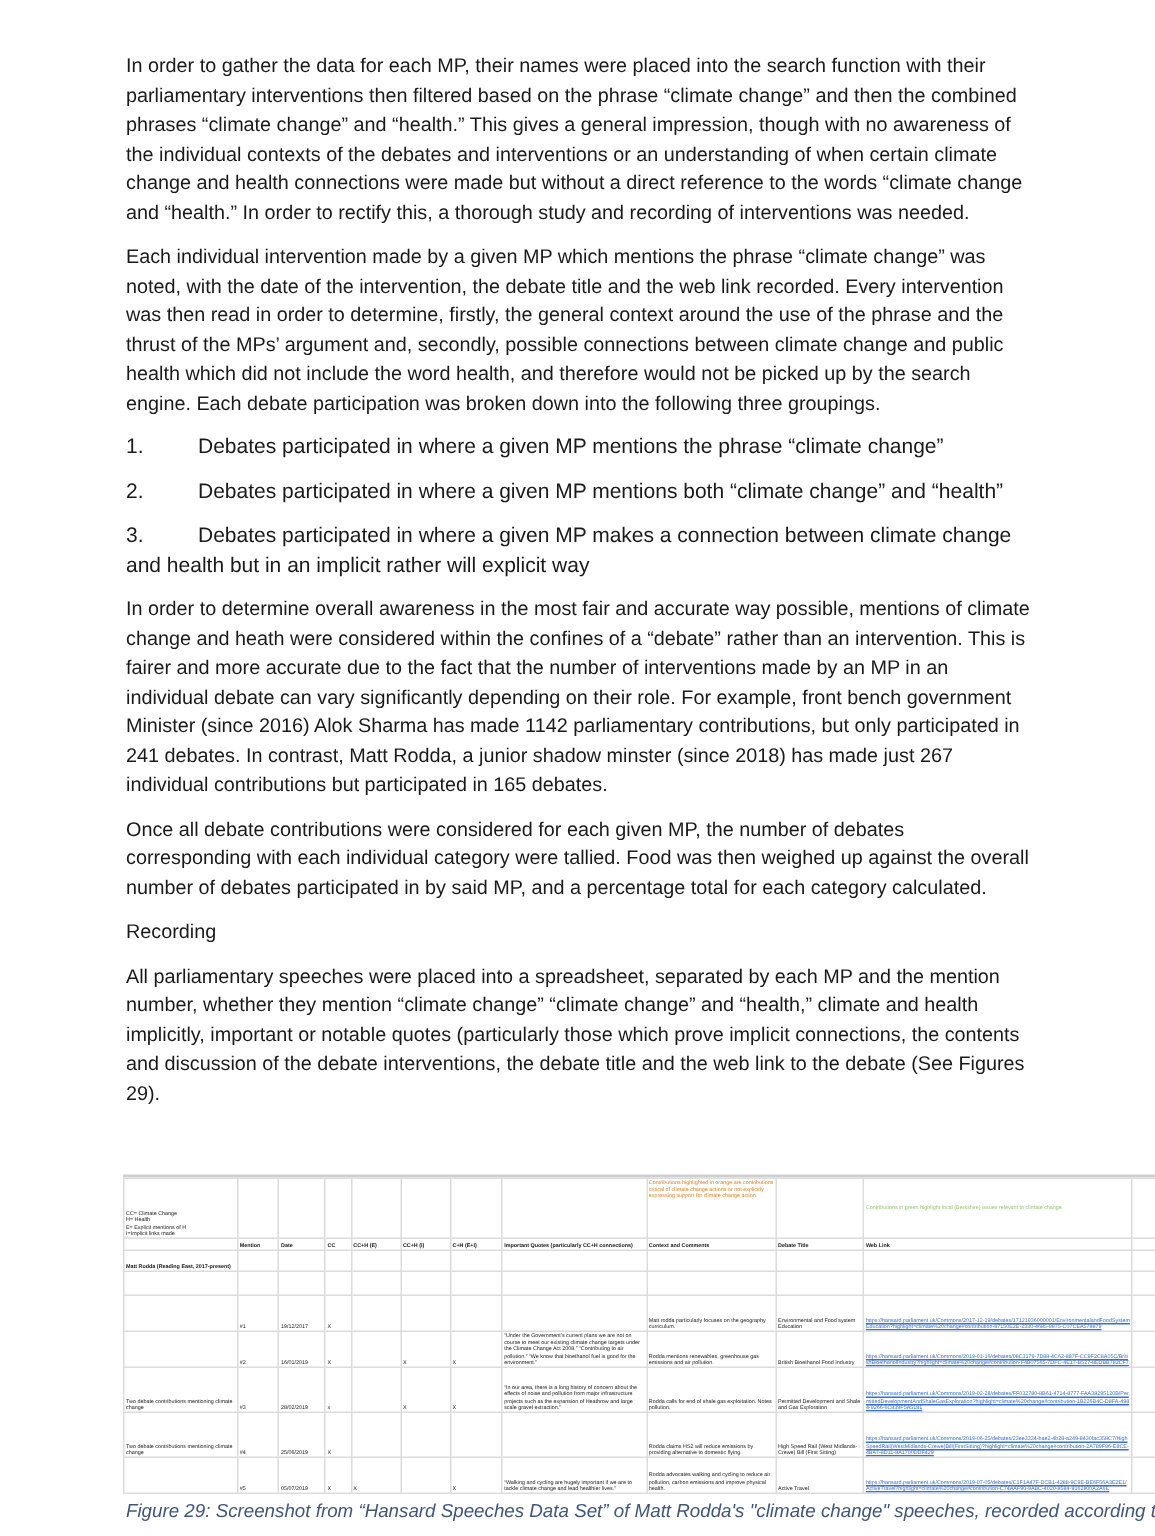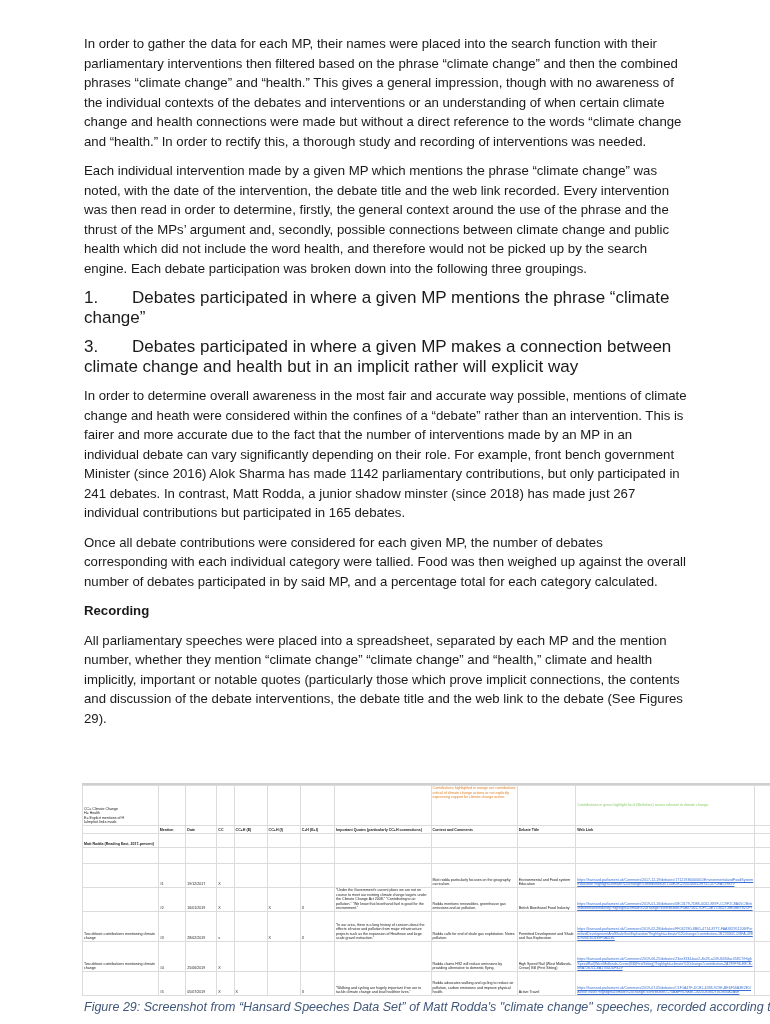--- a/index.html
+++ b/index.html
@@ -1,38 +1,39 @@
 <!DOCTYPE html>
 <html><head>
 <meta charset="utf-8">
 <style>
   html, body { margin: 0; padding: 0; background: #ffffff; }
   body { width: 770px; height: 1024px; overflow: hidden; position: relative; font-family: "Liberation Sans", sans-serif; color: #1a1a1a; }
   .page { position: absolute; left: 84px; top: 34px; width: 606px; }
   .para { font-size: 13.2px; line-height: 19.5px; margin: 0 0 10px 0; }
-  .list-item { font-size: 17px; line-height: 19.5px; margin: 0 0 10px 0; }
+  .list-item { font-size: 14px; line-height: 19.5px; margin: 0 0 10px 0; }
   .list-item .num { display: inline-block; width: 48px; }
-  h3.section { font-size: 13.2px; font-weight: bold; margin: 2px 0 10px 0; line-height: 19.5px; }
+  h3.section { font-size: 13.2px; font-weight: normal; margin: 2px 0 10px 0; line-height: 19.5px; }
   .figure { position: absolute; left: 82px; top: 783px; width: 690px; height: 214px; background: #fff; border-top: 2px solid #cfcfcf; overflow: hidden; }
   .sheet { width: 100%; border-collapse: collapse; table-layout: fixed; font-size: 3.6px; line-height: 4.6px; }
   .sheet td { border: 0.5px solid #dcdcdc; padding: 0 1px; vertical-align: bottom; overflow: hidden; }
   .sheet .hdr td { font-weight: bold; }
   .orange { color: #e0822a; }
   .green { color: #8ccc6a; }
   .link { color: #3a6fd0; text-decoration: underline; word-break: break-all; }
   .caption { position: absolute; left: 84px; top: 1000px; font-size: 12.5px; font-style: italic; color: #40577a; white-space: nowrap; }
 </style>
 </head>
 <body>
 
 <div class="page">
   <p class="para">In order to gather the data for each MP, their names were placed into the search function with their parliamentary interventions then filtered based on the phrase “climate change” and then the combined phrases “climate change” and “health.” This gives a general impression, though with no awareness of the individual contexts of the debates and interventions or an understanding of when certain climate change and health connections were made but without a direct reference to the words “climate change and “health.” In order to rectify this, a thorough study and recording of interventions was needed.</p>
   <p class="para">Each individual intervention made by a given MP which mentions the phrase “climate change” was noted, with the date of the intervention, the debate title and the web link recorded. Every intervention was then read in order to determine, firstly, the general context around the use of the phrase and the thrust of the MPs’ argument and, secondly, possible connections between climate change and public health which did not include the word health, and therefore would not be picked up by the search engine. Each debate participation was broken down into the following three groupings.</p>
 
   <div class="list-item"><span class="num">1.</span><span>Debates participated in where a given MP mentions the phrase “climate change”</span></div>
+  <div class="list-item"><span class="num">2.</span><span>Debates participated in where a given MP mentions both “climate change” and “health”</span></div>
   <div class="list-item"><span class="num">3.</span><span>Debates participated in where a given MP makes a connection between climate change and health but in an implicit rather will explicit way</span></div>
 
   <p class="para">In order to determine overall awareness in the most fair and accurate way possible, mentions of climate change and heath were considered within the confines of a “debate” rather than an intervention. This is fairer and more accurate due to the fact that the number of interventions made by an MP in an individual debate can vary significantly depending on their role. For example, front bench government Minister (since 2016) Alok Sharma has made 1142 parliamentary contributions, but only participated in 241 debates. In contrast, Matt Rodda, a junior shadow minster (since 2018) has made just 267 individual contributions but participated in 165 debates.</p>
   <p class="para">Once all debate contributions were considered for each given MP, the number of debates corresponding with each individual category were tallied. Food was then weighed up against the overall number of debates participated in by said MP, and a percentage total for each category calculated.</p>
   <h3 class="section">Recording</h3>
   <p class="para">All parliamentary speeches were placed into a spreadsheet, separated by each MP and the mention number, whether they mention “climate change” “climate change” and “health,” climate and health implicitly, important or notable quotes (particularly those which prove implicit connections, the contents and discussion of the debate interventions, the debate title and the web link to the debate (See Figures 29).</p>
 </div>
 
 <div class="figure">
   <table class="sheet">

